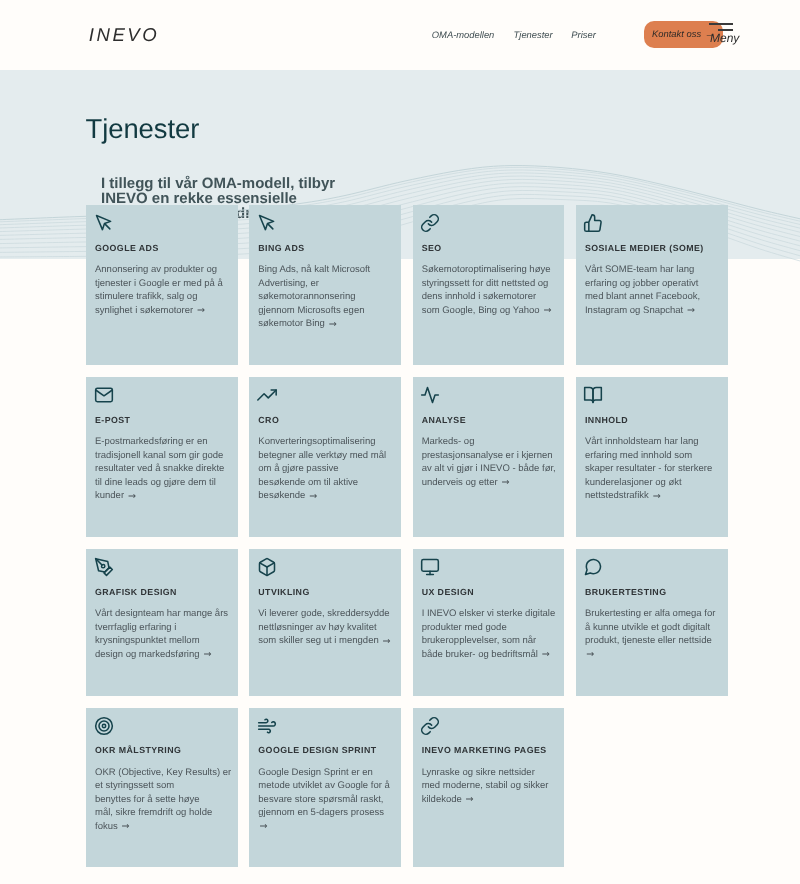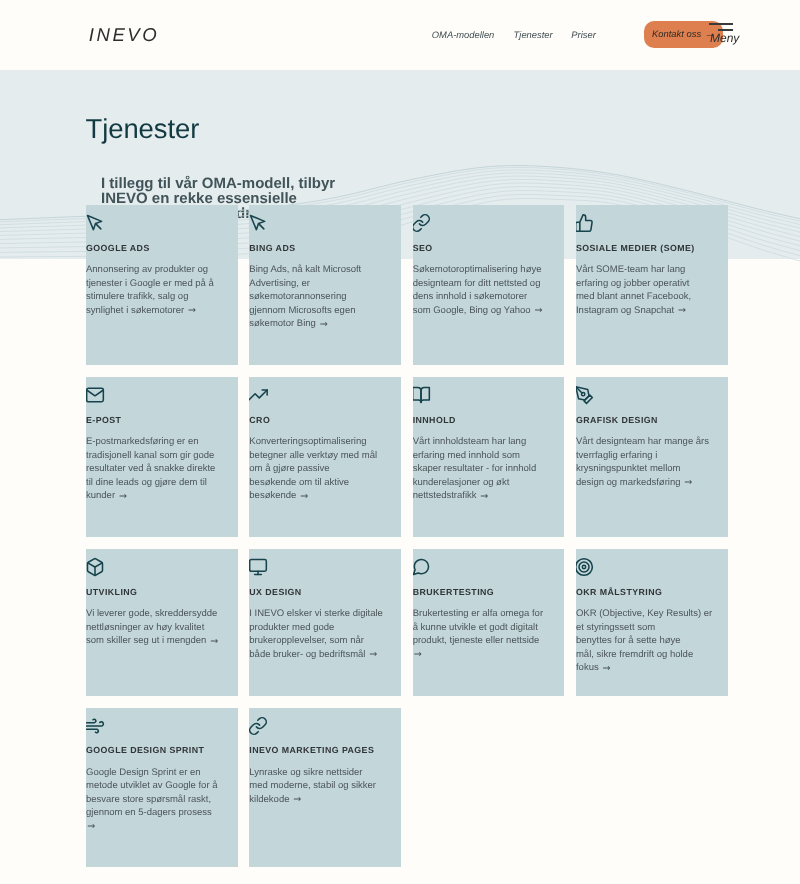--- a/index.html
+++ b/index.html
@@ -64,21 +64,21 @@
   
   .waves{position:absolute;top:0;left:0;width:800px;height:884px;z-index:1;pointer-events:none;}
 
   
   .grid{
     position:absolute;left:86px;top:205px;width:641.7px;
     display:grid;grid-template-columns:repeat(4,1fr);
     grid-template-rows:160px 160px 146.5px 159.5px;
     column-gap:11.6px;row-gap:12px;z-index:5;
   }
-  .card{background:#c3d6da;padding:8px 7px 10px 0;box-sizing:border-box;overflow:hidden;position:relative;}
+  .card{background:#c3d6da;padding:8px 7px 10px 9px;box-sizing:border-box;overflow:hidden;position:relative;}
   .card p span{white-space:nowrap;}
   .card .ico{height:19px;color:#16434c;}
   .card .ico svg{display:block;width:20px;height:20px;margin:0 0 0 -1.5px;}
   .card h3{
     margin:10.5px 0 0 0;font-size:8.8px;font-weight:700;letter-spacing:0.44px;
     color:#2f3437;line-height:11px;
   }
   .card p{margin:9.8px 0 0 0;font-size:9.5px;line-height:13.5px;color:#4c555a;}
   .card p .arw{font-family:"DejaVu Sans",sans-serif;font-size:9.6px;line-height:0;vertical-align:-0.4px;letter-spacing:-0.5px;margin-left:1.2px;}
 </style>
@@ -146,21 +146,21 @@
         <p><span>Bing Ads, nå kalt Microsoft</span><br><span>Advertising, er</span><br><span>søkemotorannonsering</span><br><span>gjennom Microsofts egen</span><br><span>søkemotor Bing <span class="arw">→</span></span></p>
       </div>
       <div class="card r0">
         <div class="ico">
           <svg viewBox="0 0 24 24">
             <path d="M10 13a5 5 0 0 0 7.54.54l3-3a5 5 0 0 0-7.07-7.07l-1.72 1.71" stroke="currentColor" stroke-width="1.85" stroke-linecap="round" stroke-linejoin="round" fill="none"></path>
             <path d="M14 11a5 5 0 0 0-7.54-.54l-3 3a5 5 0 0 0 7.07 7.07l1.71-1.71" stroke="currentColor" stroke-width="1.85" stroke-linecap="round" stroke-linejoin="round" fill="none"></path>
           </svg>
         </div>
         <h3>SEO</h3>
-        <p><span>Søkemotoroptimalisering høye</span><br><span>designteam for ditt nettsted og</span><br><span>dens innhold i søkemotorer</span><br><span>som Google, Bing og Yahoo <span class="arw">→</span></span></p>
+        <p><span>Søkemotoroptimalisering høye</span><br><span>styringssett for ditt nettsted og</span><br><span>dens innhold i søkemotorer</span><br><span>som Google, Bing og Yahoo <span class="arw">→</span></span></p>
       </div>
       <div class="card r0">
         <div class="ico">
           <svg viewBox="0 0 24 24">
             <path d="M14 9V5a3 3 0 0 0-3-3l-4 9v11h11.28a2 2 0 0 0 2-1.7l1.38-9a2 2 0 0 0-2-2.3zM7 22H4a2 2 0 0 1-2-2v-7a2 2 0 0 1 2-2h3" stroke="currentColor" stroke-width="1.85" stroke-linecap="round" stroke-linejoin="round" fill="none"></path>
           </svg>
         </div>
         <h3>SOSIALE MEDIER (SOME)</h3>
         <p><span>Vårt SOME-team har lang</span><br><span>erfaring og jobber operativt</span><br><span>med blant annet Facebook,</span><br><span>Instagram og Snapchat <span class="arw">→</span></span></p>
       </div>
@@ -180,26 +180,35 @@
             <polyline points="23 6 13.5 15.5 8.5 10.5 1 18" stroke="currentColor" stroke-width="1.85" stroke-linecap="round" stroke-linejoin="round" fill="none"></polyline>
             <polyline points="17 6 23 6 23 12" stroke="currentColor" stroke-width="1.85" stroke-linecap="round" stroke-linejoin="round" fill="none"></polyline>
           </svg>
         </div>
         <h3>CRO</h3>
         <p><span>Konverteringsoptimalisering</span><br><span>betegner alle verktøy med mål</span><br><span>om å gjøre passive</span><br><span>besøkende om til aktive</span><br><span>besøkende <span class="arw">→</span></span></p>
       </div>
       <div class="card r1">
         <div class="ico">
           <svg viewBox="0 0 24 24">
+            <polyline points="22 12 18 12 15 21 9 3 6 12 2 12" stroke="currentColor" stroke-width="1.85" stroke-linecap="round" stroke-linejoin="round" fill="none"></polyline>
+          </svg>
+        </div>
+        <h3>ANALYSE</h3>
+        <p><span>Markeds- og</span><br><span>prestasjonsanalyse er i kjernen</span><br><span>av alt vi gjør i INEVO - både før,</span><br><span>underveis og etter <span class="arw">→</span></span></p>
+      </div>
+      <div class="card r1">
+        <div class="ico">
+          <svg viewBox="0 0 24 24">
             <path d="M2 3h6a4 4 0 0 1 4 4v14a3 3 0 0 0-3-3H2z" stroke="currentColor" stroke-width="1.85" stroke-linecap="round" stroke-linejoin="round" fill="none"></path>
             <path d="M22 3h-6a4 4 0 0 0-4 4v14a3 3 0 0 1 3-3h7z" stroke="currentColor" stroke-width="1.85" stroke-linecap="round" stroke-linejoin="round" fill="none"></path>
           </svg>
         </div>
         <h3>INNHOLD</h3>
-        <p><span>Vårt innholdsteam har lang</span><br><span>erfaring med innhold som</span><br><span>skaper resultater - for innhold</span><br><span>kunderelasjoner og økt</span><br><span>nettstedstrafikk <span class="arw">→</span></span></p>
+        <p><span>Vårt innholdsteam har lang</span><br><span>erfaring med innhold som</span><br><span>skaper resultater - for sterkere</span><br><span>kunderelasjoner og økt</span><br><span>nettstedstrafikk <span class="arw">→</span></span></p>
       </div>
       <div class="card r2">
         <div class="ico">
           <svg viewBox="0 0 24 24">
             <path d="M12 19l7-7 3 3-7 7-3-3z" stroke="currentColor" stroke-width="1.85" stroke-linecap="round" stroke-linejoin="round" fill="none"></path>
             <path d="M18 13l-1.5-7.5L2 2l3.5 14.5L13 18l5-5z" stroke="currentColor" stroke-width="1.85" stroke-linecap="round" stroke-linejoin="round" fill="none"></path>
             <path d="M2 2l7.586 7.586" stroke="currentColor" stroke-width="1.85" stroke-linecap="round" stroke-linejoin="round" fill="none"></path>
             <circle cx="11" cy="11" r="2" stroke="currentColor" stroke-width="1.85" stroke-linecap="round" stroke-linejoin="round" fill="none"></circle>
           </svg>
         </div>

